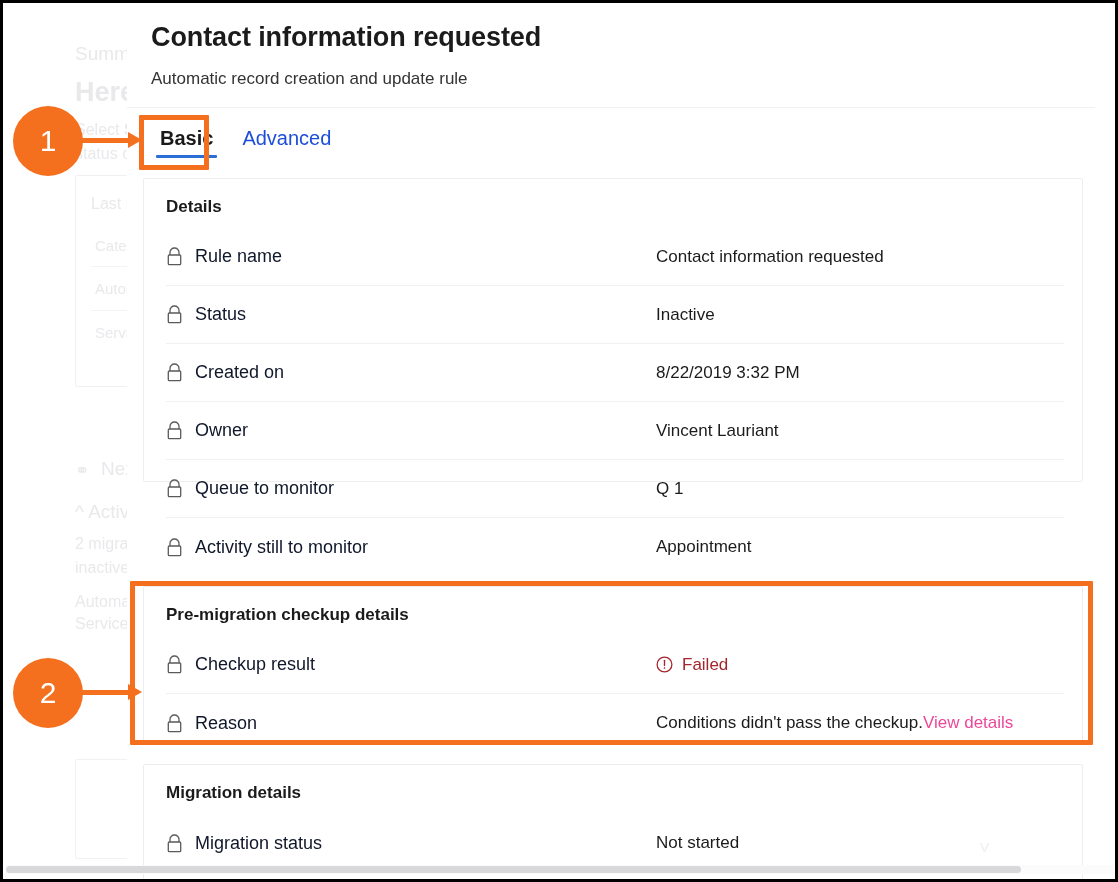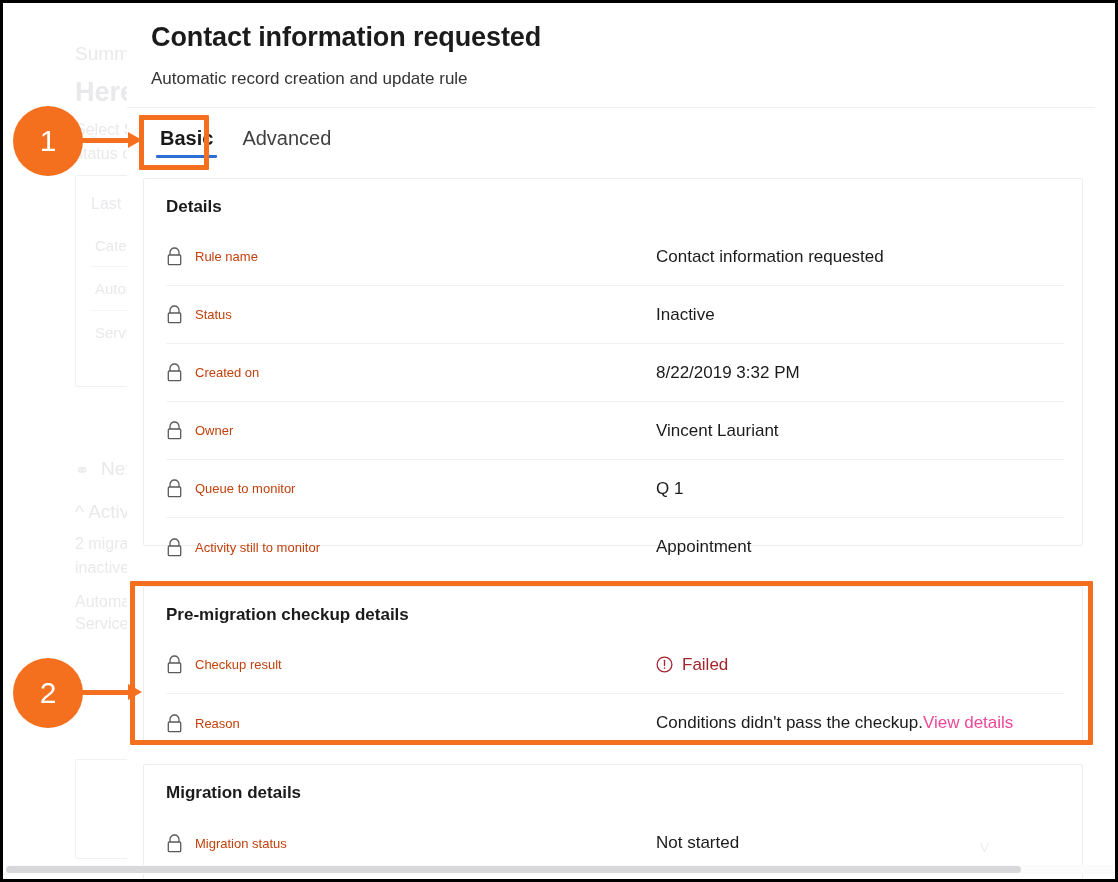--- a/index.html
+++ b/index.html
@@ -91,55 +91,55 @@
   .panel-sub {
     margin-top:16px; font-size:17px; color:#333; white-space:nowrap;
   }
   .header-rule {
     position:absolute; left:0; top:101px; width:968px; height:1px; background:#eff0f1;
   }
 
   
   .tabs { position:absolute; left:24px; top:117px; display:flex; align-items:center; gap:11px; }
   .tab {
-    font-size:20px; color:#404040; padding:4px 9px 10px 9px; position:relative;
+    font-size:20px; color:#1d4ed8; padding:4px 9px 10px 9px; position:relative;
     cursor:pointer; white-space:nowrap;
   }
   .tab.active { color:#191919; font-weight:700; }
   .tab.active::after {
     content:""; position:absolute; left:5px; right:5px; bottom:2px;
     height:3px; background:#2b6fd6; border-radius:1px;
   }
 
   
   .card {
     position:absolute; left:16px; width:940px;
     background:#fff;
     border:1px solid #eceef0;
     border-radius:2px;
   }
-  #card-details  { top:172px;  height:368px; }
+  #card-details  { top:172px;  height:304px; }
   #card-checkup  { top:580px;  height:158px; border-color:#ededf0; }
   #card-migration{ top:758px;  height:118px; border-color:#ededf0; }
 
   .card-title {
     position:absolute; left:22px; top:18px;
     font-size:17px; font-weight:700; color:#1b1b1b; white-space:nowrap;
   }
 
   .rows { position:absolute; left:22px; right:18px; top:49px; }
   .row {
     display:flex; align-items:center; height:58px;
     border-bottom:1px solid #f0f1f3;
   }
   .row:last-child { border-bottom:none; }
   .row .label-cell {
     width:490px; display:flex; align-items:center; gap:12px;
   }
-  .row .lbl { font-size:13px; color:#c2410c; white-space:nowrap; }
+  .row .lbl { font-size:18px; color:#0f172a; white-space:nowrap; }
   .row .val { font-size:17px; color:#1b1b1b; white-space:nowrap; }
 
   .lock-icon { width:17px; height:19px; flex:0 0 17px; display:block; }
 
   
   .failed { display:flex; align-items:center; gap:9px; }
   .failed-txt { font-size:17px; color:#a4262c; white-space:nowrap; }
   .warn-icon { width:17px; height:17px; display:block; }
 
   .reason-line { display:flex; align-items:center; gap:0; white-space:nowrap; }

